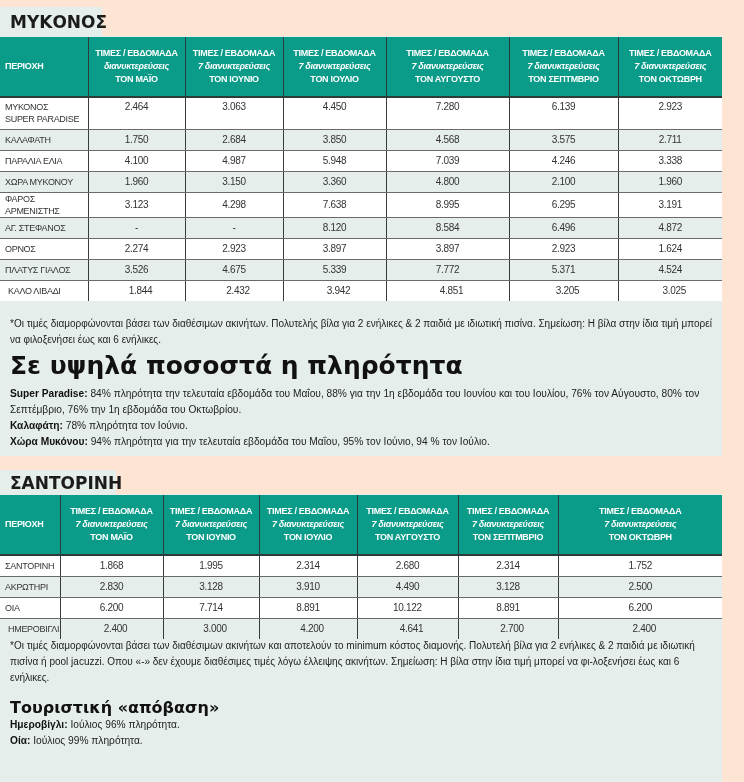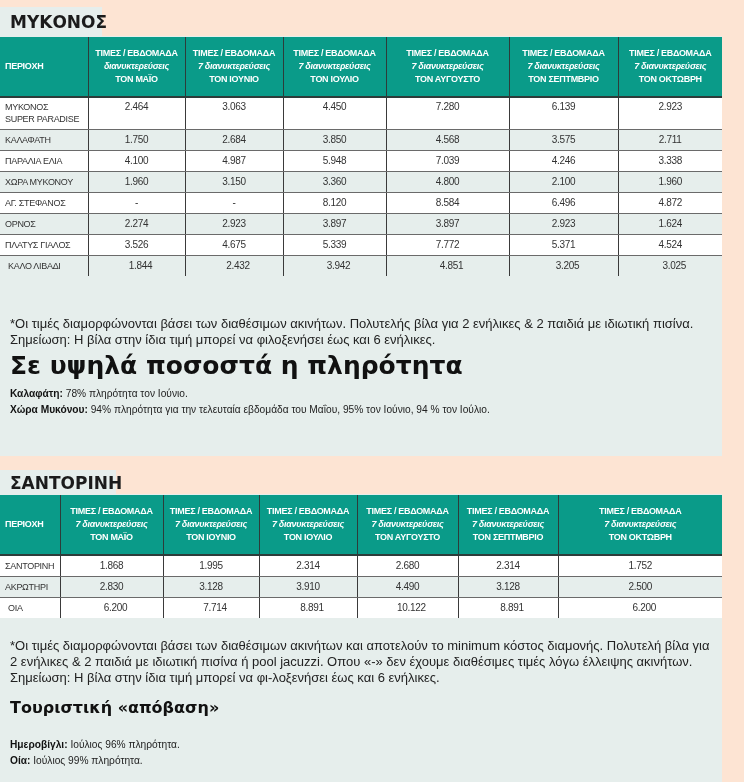--- a/index.html
+++ b/index.html
@@ -27,31 +27,31 @@
 
   #tbl-mykonos { top: 37px; }
   #tbl-mykonos th { height: 50px; }
   #tbl-mykonos tr.first td { height: 32px; vertical-align: top; padding-top: 3px; }
   #tbl-mykonos tr:not(.first) td { height: 21px; }
 
   #tbl-santorini { top: 495px; }
   #tbl-santorini th { height: 50px; }
   #tbl-santorini td { height: 21px; }
 
-  .note { position: absolute; left: 10px; width: 705px; font-size: 13px; line-height: 16px; color: #222; }
+  .note { position: absolute; left: 10px; width: 705px; font-size: 10px; line-height: 16px; color: #222; }
   .note.m { top: 316px; }
   .note.s { top: 638px; }
 
   .heading { position: absolute; left: 10px; font-family: "DejaVu Sans", sans-serif; font-weight: bold; color: #111; }
   .heading.m { top: 351px; font-size: 25px; }
   .heading.s { top: 698px; font-size: 16px; }
 
   .occ { position: absolute; left: 10px; width: 710px; font-size: 10.2px; line-height: 16px; color: #222; }
   .occ.m { top: 386px; }
-  .occ.s { top: 737px; }
+  .occ.s { top: 717px; }
   .occ b { font-weight: bold; color: #111; }
   .occ p { margin: 0; }
 </style>
 </head>
 <body>
 
 <div class="panel mykonos"></div>
 <div class="section-tab mykonos">ΜΥΚΟΝΟΣ</div>
 
 <table id="tbl-mykonos">
@@ -106,20 +106,29 @@
       <tr>
         <td class="region"><span>ΧΩΡΑ ΜΥΚΟΝΟΥ</span></td>
         <td>1.960</td>
         <td>3.150</td>
         <td>3.360</td>
         <td>4.800</td>
         <td>2.100</td>
         <td>1.960</td>
       </tr>
       <tr>
+        <td class="region"><span>ΦΑΡΟΣ ΑΡΜΕΝΙΣΤΗΣ</span></td>
+        <td>3.123</td>
+        <td>4.298</td>
+        <td>7.638</td>
+        <td>8.995</td>
+        <td>6.295</td>
+        <td>3.191</td>
+      </tr>
+      <tr>
         <td class="region"><span>ΑΓ. ΣΤΕΦΑΝΟΣ</span></td>
         <td>-</td>
         <td>-</td>
         <td>8.120</td>
         <td>8.584</td>
         <td>6.496</td>
         <td>4.872</td>
       </tr>
       <tr>
         <td class="region"><span>ΟΡΝΟΣ</span></td>
@@ -147,20 +156,21 @@
         <td>4.851</td>
         <td>3.205</td>
         <td>3.025</td>
       </tr>
     </tbody>
 </table>
 
 <div class="note m">*Οι τιμές διαμορφώνονται βάσει των διαθέσιμων ακινήτων. Πολυτελής βίλα για 2 ενήλικες &amp; 2 παιδιά με ιδιωτική πισίνα. Σημείωση: Η βίλα στην ίδια τιμή μπορεί να φιλοξενήσει έως και 6 ενήλικες.</div>
 <div class="heading m">Σε υψηλά ποσοστά η πληρότητα</div>
 <div class="occ m" id="mykonos-occ">
+    <p><b>Super Paradise:</b><span> 84% πληρότητα την τελευταία εβδομάδα του Μαΐου, 88% για την 1η εβδομάδα του Ιουνίου και του Ιουλίου, 76% τον Αύγουστο, 80% τον Σεπτέμβριο, 76% την 1η εβδομάδα του Οκτωβρίου.</span></p>
     <p><b>Καλαφάτη:</b><span> 78% πληρότητα τον Ιούνιο.</span></p>
     <p><b>Χώρα Μυκόνου:</b><span> 94% πληρότητα για την τελευταία εβδομάδα του Μαΐου, 95% τον Ιούνιο, 94 % τον Ιούλιο.</span></p>
   </div>
 
 <div class="panel santorini"></div>
 <div class="section-tab santorini">ΣΑΝΤΟΡΙΝΗ</div>
 
 <table id="tbl-santorini">
   <colgroup>
     <col style="width:60px">
@@ -203,20 +213,29 @@
       </tr>
       <tr>
         <td class="region"><span>ΟΙΑ</span></td>
         <td>6.200</td>
         <td>7.714</td>
         <td>8.891</td>
         <td>10.122</td>
         <td>8.891</td>
         <td>6.200</td>
       </tr>
+      <tr>
+        <td class="region"><span>ΗΜΕΡΟΒΙΓΛΙ</span></td>
+        <td>2.400</td>
+        <td>3.000</td>
+        <td>4.200</td>
+        <td>4.641</td>
+        <td>2.700</td>
+        <td>2.400</td>
+      </tr>
     </tbody>
 </table>
 
 <div class="note s">*Οι τιμές διαμορφώνονται βάσει των διαθέσιμων ακινήτων και αποτελούν το minimum κόστος διαμονής. Πολυτελή βίλα για 2 ενήλικες &amp; 2 παιδιά με ιδιωτική πισίνα ή pool jacuzzi. Οπου «-» δεν έχουμε διαθέσιμες τιμές λόγω έλλειψης ακινήτων. Σημείωση: Η βίλα στην ίδια τιμή μπορεί να φι-λοξενήσει έως και 6 ενήλικες.</div>
 <div class="heading s">Τουριστική «απόβαση»</div>
 <div class="occ s" id="santorini-occ">
     <p><b>Ημεροβίγλι:</b><span> Ιούλιος 96% πληρότητα.</span></p>
     <p><b>Οία:</b><span> Ιούλιος 99% πληρότητα.</span></p>
   </div>
 

